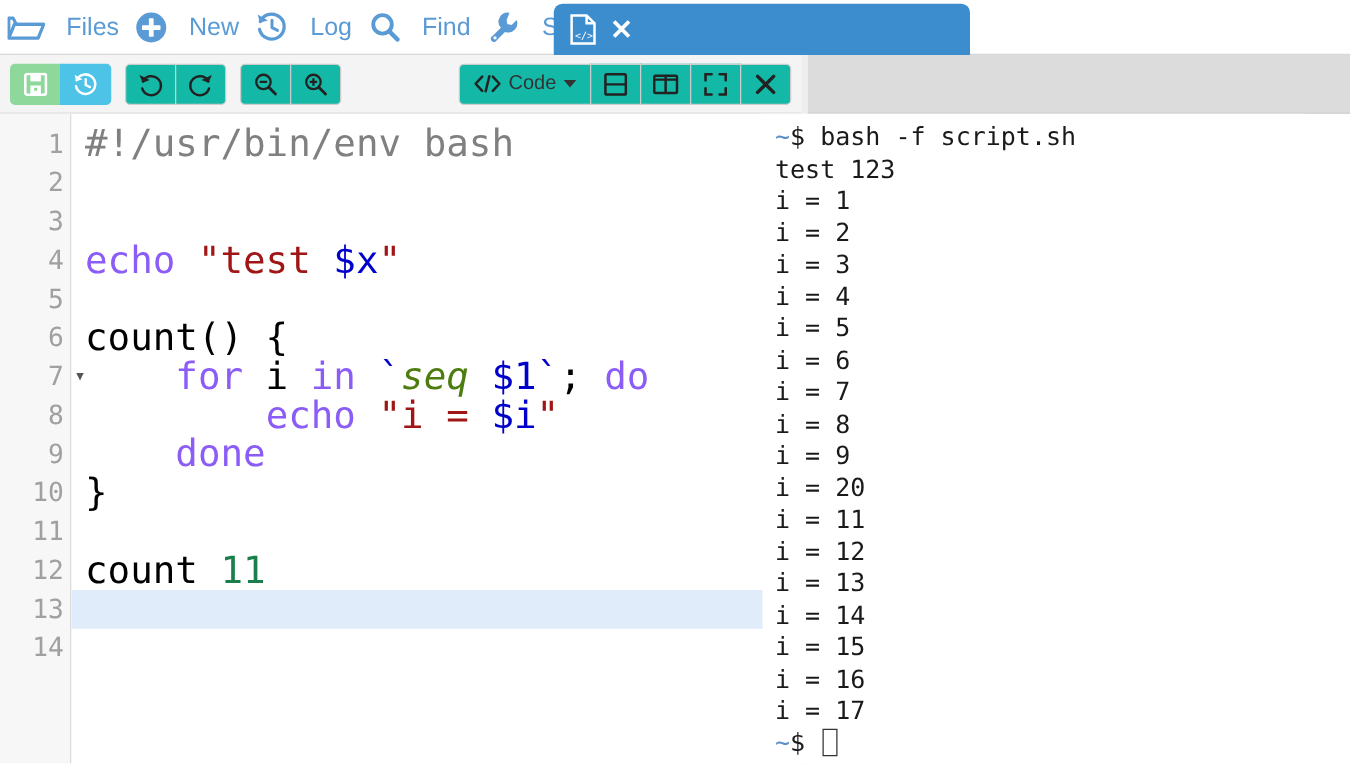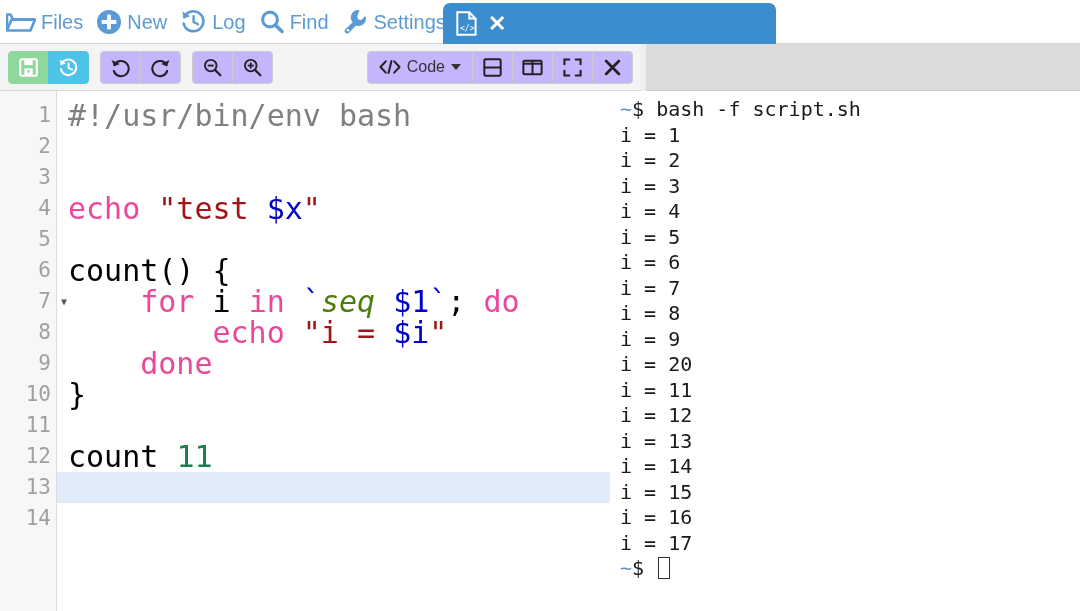--- a/index.html
+++ b/index.html
@@ -19,21 +19,21 @@
   .menubar {
     position: absolute; left: 0; top: 0;
     width: 1080px; height: 44px;
     background: #ffffff;
     border-bottom: 1px solid #d8d8d8;
     box-sizing: border-box;
     display: flex; align-items: center;
   }
   .menu-item {
     display: flex; align-items: center;
-    gap: 5px;
+    gap: 17px;
     padding: 0 7px 0 6px;
     height: 44px;
     cursor: pointer;
     color: #5b9bd5;
     font-size: 20px;
   }
   .menu-item .mlabel { color: #5b9bd5; font-size: 20px; line-height: 1; }
   .menu-icon { display: inline-flex; align-items: center; justify-content: center; }
 
   
@@ -71,21 +71,21 @@
     width: 641px; height: 47px;
     background: #f4f4f4;
     box-sizing: border-box;
     display: flex; align-items: center;
     padding-left: 8px;
     border-bottom: 1px solid #dadada;
   }
   .btn-group { display: flex; margin-right: 11px; }
   .tb-btn {
     width: 41px; height: 33px;
-    background: #c4b5fd;
+    background: #14b8a6;
     border: 1px solid #ccc;
     display: flex; align-items: center; justify-content: center;
     cursor: pointer;
     box-sizing: border-box;
     color: #222;
     margin-left: -1px;
   }
   .tb-btn:first-child { margin-left: 0; border-radius: 4px 0 0 4px; }
   .tb-btn:last-child { border-radius: 0 4px 4px 0; }
   .tb-btn.save { background: #8ed89b; border-color: #8ed89b; border-radius: 4px 0 0 4px; }
@@ -162,21 +162,21 @@
     font-size: 30px;
     white-space: pre;
     padding-left: 11px;
     color: #000;
     box-sizing: border-box;
   }
   .cline.active { background: #e1ecfa; }
   .tok-comment { color: #808080; }
   .tok-var     { color: #0000cc; }
   .tok-num     { color: #1a7f4b; }
-  .tok-kw      { color: #ec4899; }
+  .tok-kw      { color: #8b5cf6; }
   .tok-str     { color: #a01515; }
   .tok-fn      { color: #4d7c0f; font-style: italic; }
   .tok-plain   { color: #000000; }
   .tok-bt      { color: #0000cc; }
 
   
   .terminal {
     position: absolute; left: 610px; top: 91px;
     width: 434px; height: 520px;
     background: #ffffff;
@@ -408,20 +408,21 @@
         <div class="cline"><span class="tok-plain">    </span><span class="tok-kw">done</span></div>
         <div class="cline"><span class="tok-plain">}</span></div>
         <div class="cline">&nbsp;</div>
         <div class="cline"><span class="tok-plain">count </span><span class="tok-num">11</span></div>
         <div class="cline active">&nbsp;</div>
       </div>
   </div>
 
   <div class="terminal" id="terminal">
       <div class="tline"><span><span class="tilde">~</span>$</span><span> bash -f script.sh</span></div>
+      <div class="tline"><span>test 123</span></div>
       <div class="tline"><span>i = 1</span></div>
       <div class="tline"><span>i = 2</span></div>
       <div class="tline"><span>i = 3</span></div>
       <div class="tline"><span>i = 4</span></div>
       <div class="tline"><span>i = 5</span></div>
       <div class="tline"><span>i = 6</span></div>
       <div class="tline"><span>i = 7</span></div>
       <div class="tline"><span>i = 8</span></div>
       <div class="tline"><span>i = 9</span></div>
       <div class="tline"><span>i = 20</span></div>

